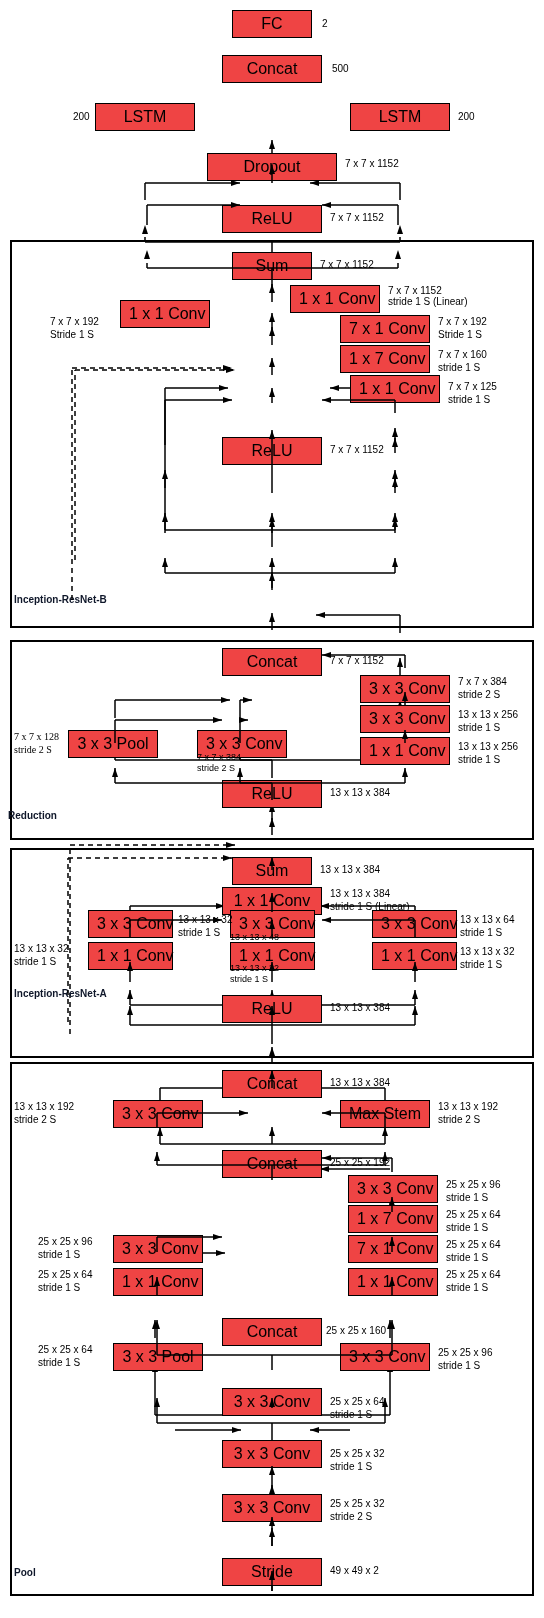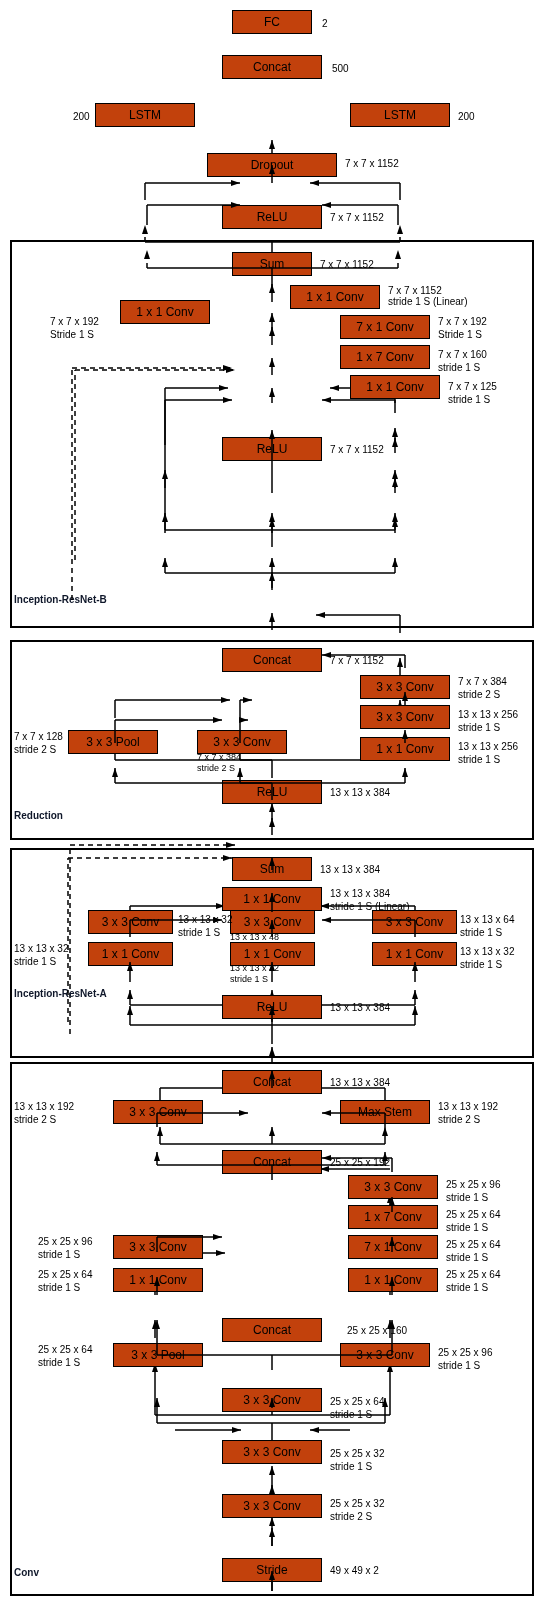--- a/index.html
+++ b/index.html
@@ -12,25 +12,25 @@
       position: relative;
       overflow-x: hidden;
     }
     .diagram {
       width: 544px;
       position: relative;
       padding: 10px 0;
     }
     .node-box {
       border: 1.5px solid #000;
-      background: #c2410c;
+      background: #ef4444;
       text-align: center;
       padding: 4px 8px;
       position: absolute;
-      font-size: 12px;
+      font-size: 16px;
       font-weight: normal;
       white-space: nowrap;
     }
     .label-text {
       position: absolute;
       font-size: 10px;
       color: #000;
       white-space: nowrap;
     }
     .section-box {
@@ -278,21 +278,21 @@
   <span>1 x 1 Conv</span>
 </div>
 <span class="label-text" style="left:448px;top:380px;line-height:1.3;">7 x 7 x 125<br>stride 1 S</span>
 
 <div class="node-box" style="left:222px;top:437px;width:100px;">
   <span>ReLU</span>
 </div>
 <span class="label-text" style="left:330px;top:444px;">7 x 7 x 1152</span>
 
 <div class="section-box" style="left:10px;top:640px;width:524px;height:200px;"></div>
-<span class="section-label" style="left:14px;top:810px;">Reduction</span>
+<span class="section-label" style="left:8px;top:810px;">Reduction</span>
 
 <div class="node-box" style="left:222px;top:648px;width:100px;">
   <span>Concat</span>
 </div>
 <span class="label-text" style="left:330px;top:655px;">7 x 7 x 1152</span>
 
 <div class="node-box" style="left:360px;top:675px;width:90px;">
   <span>3 x 3 Conv</span>
 </div>
 <span class="label-text" style="left:458px;top:675px;line-height:1.3;">7 x 7 x 384<br>stride 2 S</span>
@@ -308,21 +308,21 @@
 <span class="label-text" style="left:197px;top:752px;font-size:9px;line-height:1.2;">7 x 7 x 384<br>stride 2 S</span>
 
 <div class="node-box" style="left:360px;top:737px;width:90px;">
   <span>1 x 1 Conv</span>
 </div>
 <span class="label-text" style="left:458px;top:740px;line-height:1.3;">13 x 13 x 256<br>stride 1 S</span>
 
 <div class="node-box" style="left:68px;top:730px;width:90px;">
   <span>3 x 3 Pool</span>
 </div>
-<span class="label-text" style="left:14px;top:730px;line-height:1.3;">7 x 7 x 128<br>stride 2 S</span>
+<span class="label-text" style="left:14px;top:730px;line-height:1.3;font-family:Liberation Serif, serif;">7 x 7 x 128<br>stride 2 S</span>
 
 <div class="node-box" style="left:222px;top:780px;width:100px;">
   <span>ReLU</span>
 </div>
 <span class="label-text" style="left:330px;top:787px;">13 x 13 x 384</span>
 
 <div class="section-box" style="left:10px;top:848px;width:524px;height:210px;"></div>
 <span class="section-label" style="left:14px;top:988px;">Inception-ResNet-A</span>
 
 <div class="node-box" style="left:232px;top:857px;width:80px;">
@@ -364,21 +364,21 @@
   <span>1 x 1 Conv</span>
 </div>
 <span class="label-text" style="left:460px;top:945px;line-height:1.3;">13 x 13 x 32<br>stride 1 S</span>
 
 <div class="node-box" style="left:222px;top:995px;width:100px;">
   <span>ReLU</span>
 </div>
 <span class="label-text" style="left:330px;top:1002px;">13 x 13 x 384</span>
 
 <div class="section-box" style="left:10px;top:1062px;width:524px;height:534px;"></div>
-<span class="section-label" style="left:14px;top:1567px;">Conv</span>
+<span class="section-label" style="left:14px;top:1567px;">Pool</span>
 
 <div class="node-box" style="left:222px;top:1070px;width:100px;">
   <span>Concat</span>
 </div>
 <span class="label-text" style="left:330px;top:1077px;">13 x 13 x 384</span>
 
 <div class="node-box" style="left:113px;top:1100px;width:90px;">
   <span>3 x 3 Conv</span>
 </div>
 <span class="label-text" style="left:14px;top:1100px;line-height:1.3;">13 x 13 x 192<br>stride 2 S</span>
@@ -419,21 +419,21 @@
 <span class="label-text" style="left:38px;top:1268px;line-height:1.3;">25 x 25 x 64<br>stride 1 S</span>
 
 <div class="node-box" style="left:348px;top:1268px;width:90px;">
   <span>1 x 1 Conv</span>
 </div>
 <span class="label-text" style="left:446px;top:1268px;line-height:1.3;">25 x 25 x 64<br>stride 1 S</span>
 
 <div class="node-box" style="left:222px;top:1318px;width:100px;">
   <span>Concat</span>
 </div>
-<span class="label-text" style="left:347px;top:1325px;text-align:right;">25 x 25 x 160</span>
+<span class="label-text" style="left:326px;top:1325px;text-align:right;">25 x 25 x 160</span>
 
 <div class="node-box" style="left:113px;top:1343px;width:90px;">
   <span>3 x 3 Pool</span>
 </div>
 <span class="label-text" style="left:38px;top:1343px;line-height:1.3;">25 x 25 x 64<br>stride 1 S</span>
 
 <div class="node-box" style="left:340px;top:1343px;width:90px;">
   <span>3 x 3 Conv</span>
 </div>
 <span class="label-text" style="left:438px;top:1346px;line-height:1.3;">25 x 25 x 96<br>stride 1 S</span>

